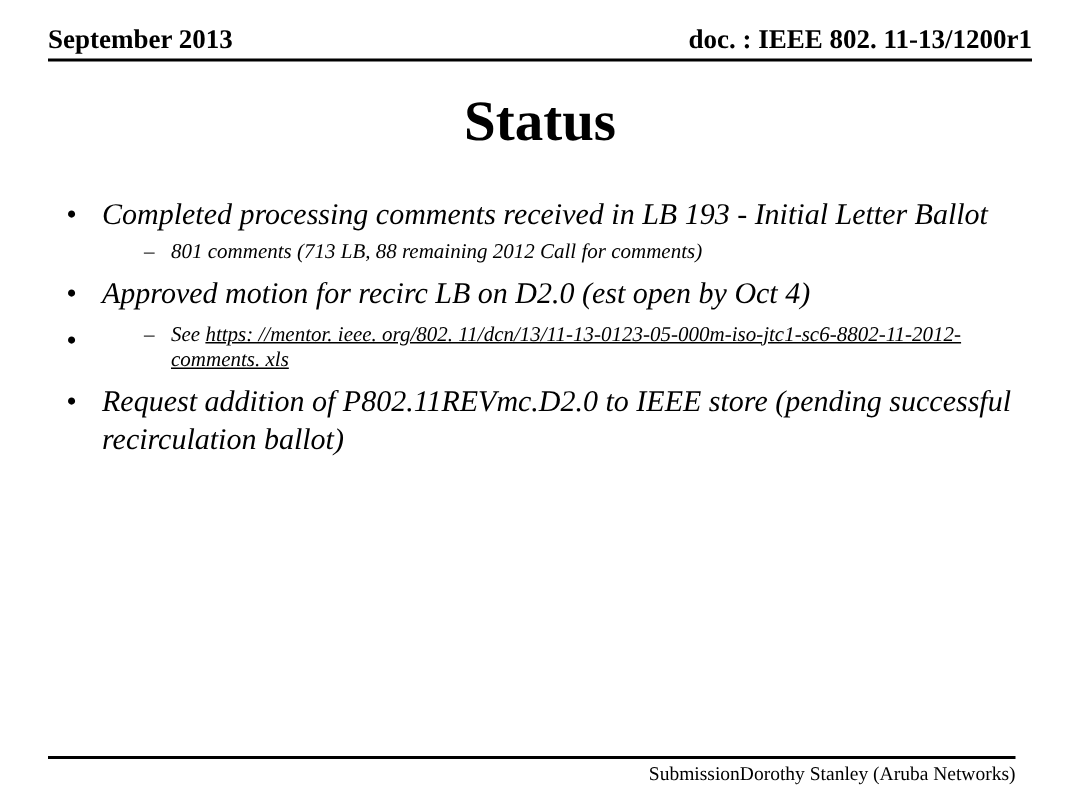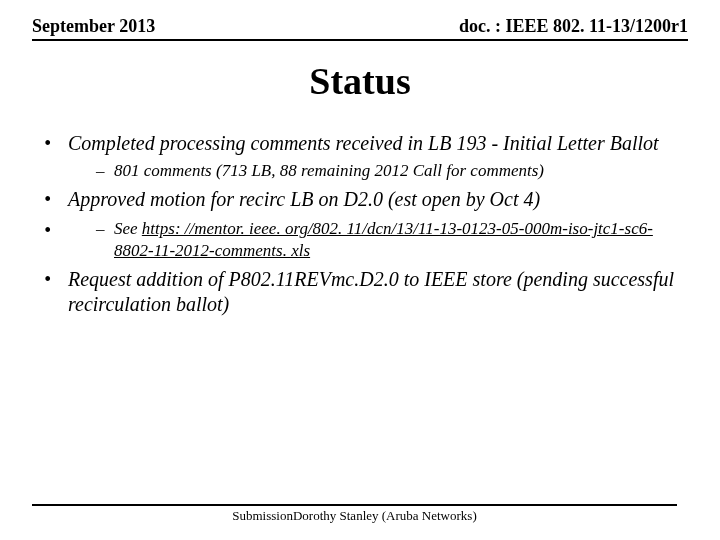--- a/index.html
+++ b/index.html
@@ -42,21 +42,21 @@
   ul.level1 > li::before {
     content: "•";
     position: absolute;
     left: 12px;
     top: 0;
     font-size: 20px;
   }
   ul.level2 {
     list-style: none;
     padding-left: 0;
-    font-size: 17px;
+    font-size: 14px;
     margin-top: 4px;
   }
   ul.level2 > li {
     position: relative;
     padding-left: 46px;
     margin-bottom: 4px;
   }
   ul.level2 > li::before {
     content: "–";
     position: absolute;
@@ -65,21 +65,21 @@
   }
   .link-text { text-decoration: underline; }
   .footer {
     position: absolute;
     left: 32px;
     right: 43px;
     bottom: 16px;
     border-top: 2px solid #000;
     padding-top: 2px;
     display: flex;
-    justify-content: center;
+    justify-content: flex-end;
     font-size: 13px;
   }
   .footer .center {
     position: absolute;
     left: 0; right: 0;
     text-align: center;
   }
   .footer .left, .footer .right { position: relative; z-index: 1; }
 </style>
 </head>

